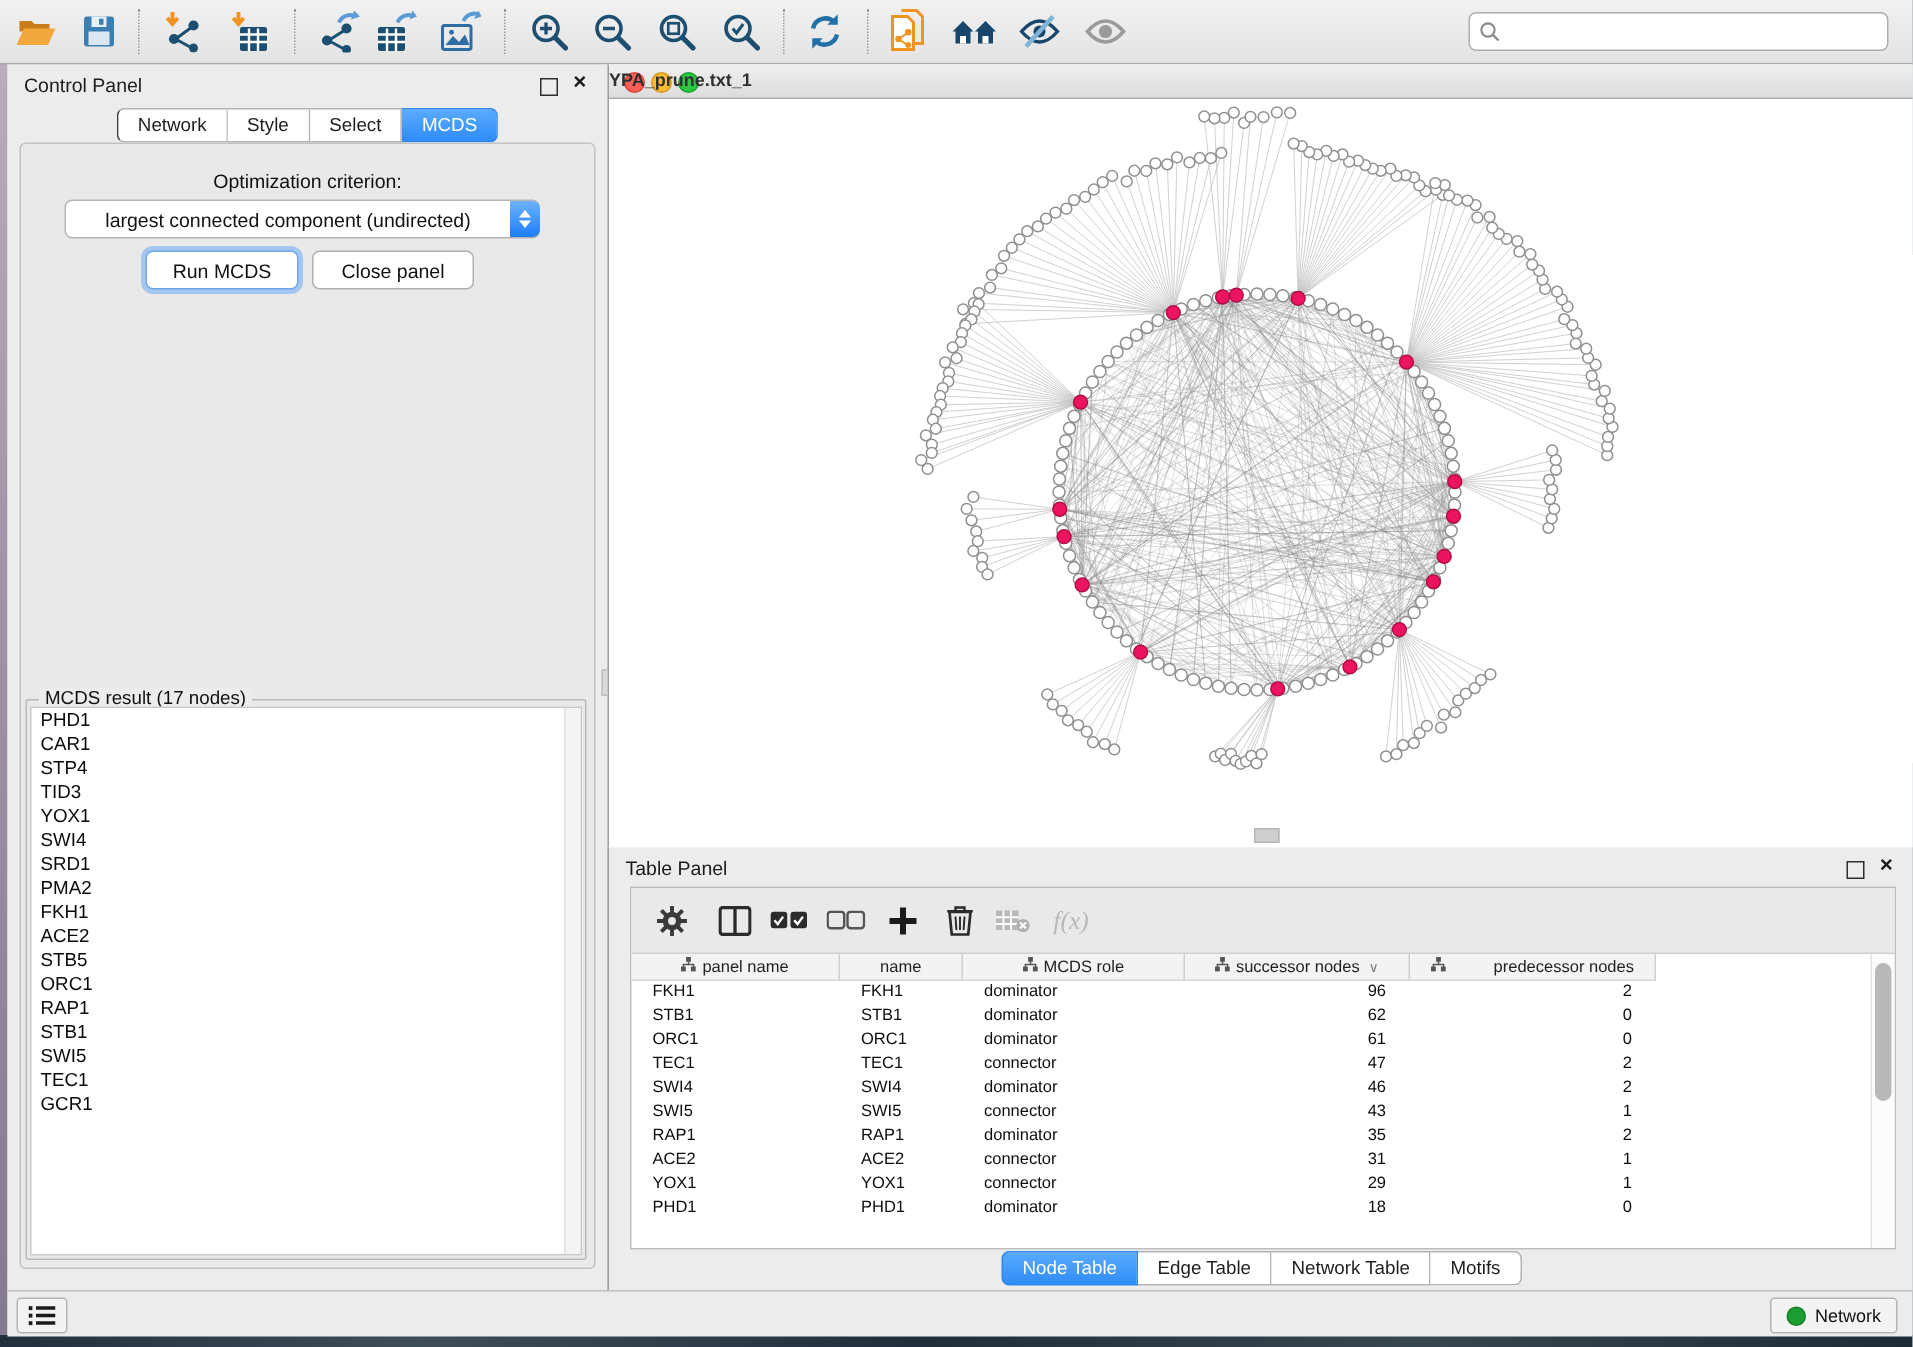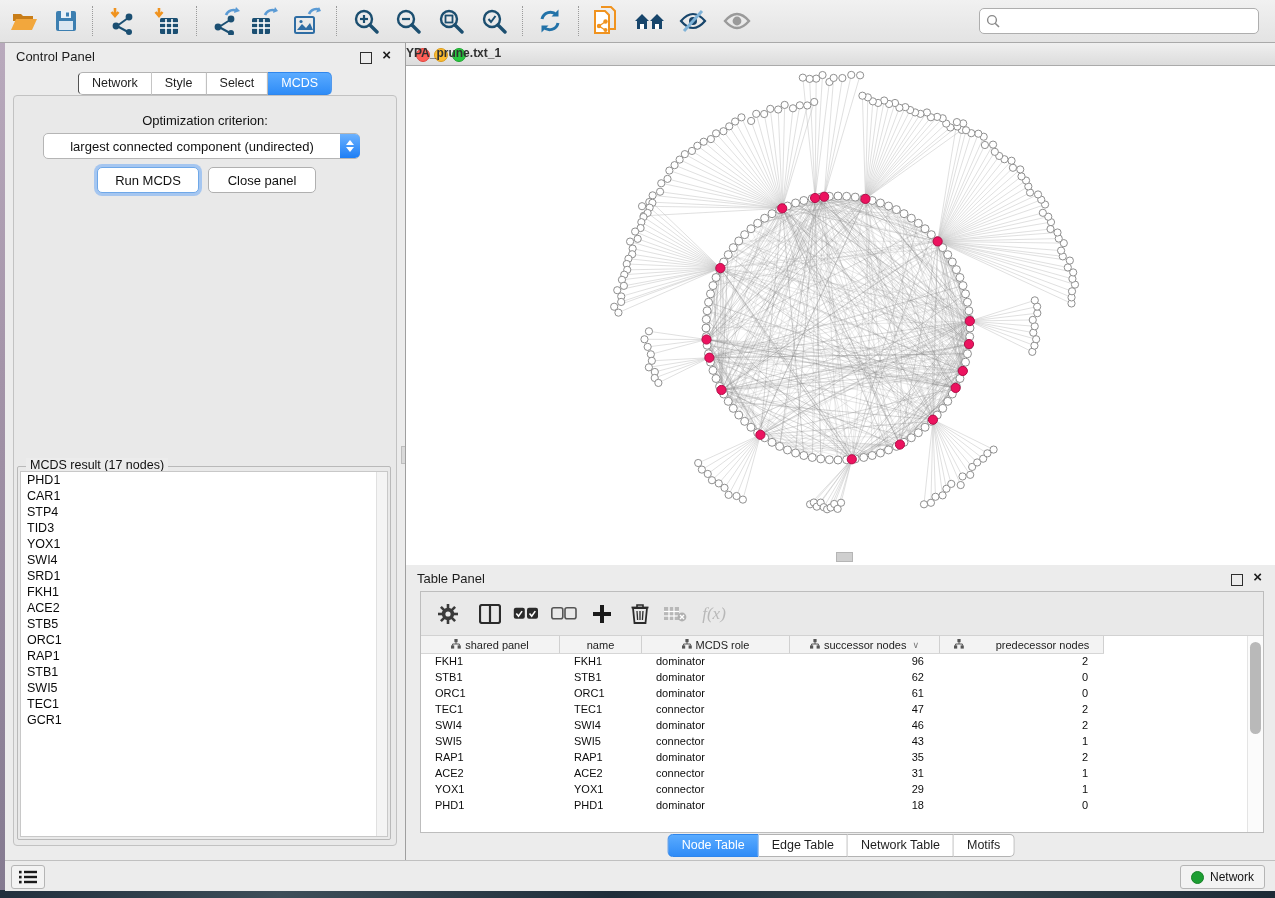--- a/index.html
+++ b/index.html
@@ -285,20 +285,21 @@
       <div id="mcds-legend">MCDS result (17 nodes)</div>
       <div id="mcds-list">
         <div id="mcds-scroll"></div>
       <div class="itm">PHD1</div>
           <div class="itm">CAR1</div>
           <div class="itm">STP4</div>
           <div class="itm">TID3</div>
           <div class="itm">YOX1</div>
           <div class="itm">SWI4</div>
           <div class="itm">SRD1</div>
+          <div class="itm">PMA2</div>
           <div class="itm">FKH1</div>
           <div class="itm">ACE2</div>
           <div class="itm">STB5</div>
           <div class="itm">ORC1</div>
           <div class="itm">RAP1</div>
           <div class="itm">STB1</div>
           <div class="itm">SWI5</div>
           <div class="itm">TEC1</div>
           <div class="itm">GCR1</div>
         </div>
@@ -1327,21 +1328,21 @@
       <div id="tp-header">
           <div class="th" style="width: 139px;">
             <span><svg width="10" height="10" viewBox="0 0 10 10">
                 <g fill="#555">
                   <rect x="3.4" y="0" width="3.2" height="3.2"></rect>
                   <rect x="0" y="6.4" width="3.2" height="3.2"></rect>
                   <rect x="6.6" y="6.4" width="3.2" height="3.2"></rect>
                 </g>
                 <path d="M5 3v2M1.6 6.6V5h6.8v1.6" stroke="#555" fill="none"></path>
               </svg></span>
-            <span>shared panel</span>
+            <span>panel name</span>
           </div>
           <div class="th" style="width: 82px;">
             <span>name</span>
           </div>
           <div class="th" style="width: 148px;">
             <span><svg width="10" height="10" viewBox="0 0 10 10">
                 <g fill="#555">
                   <rect x="3.4" y="0" width="3.2" height="3.2"></rect>
                   <rect x="0" y="6.4" width="3.2" height="3.2"></rect>
                   <rect x="6.6" y="6.4" width="3.2" height="3.2"></rect>

